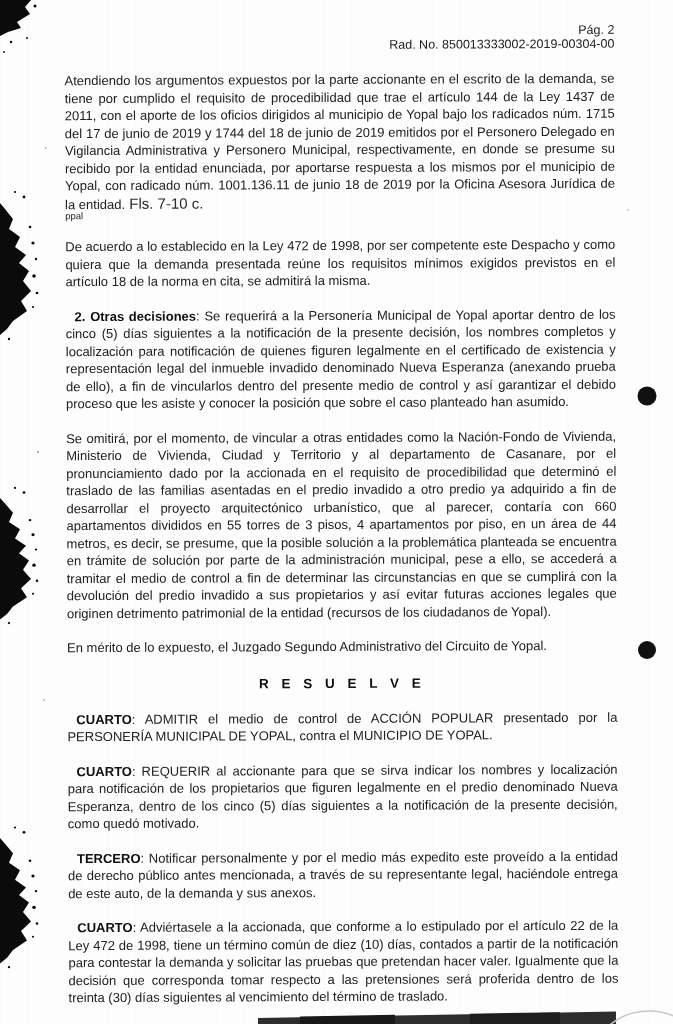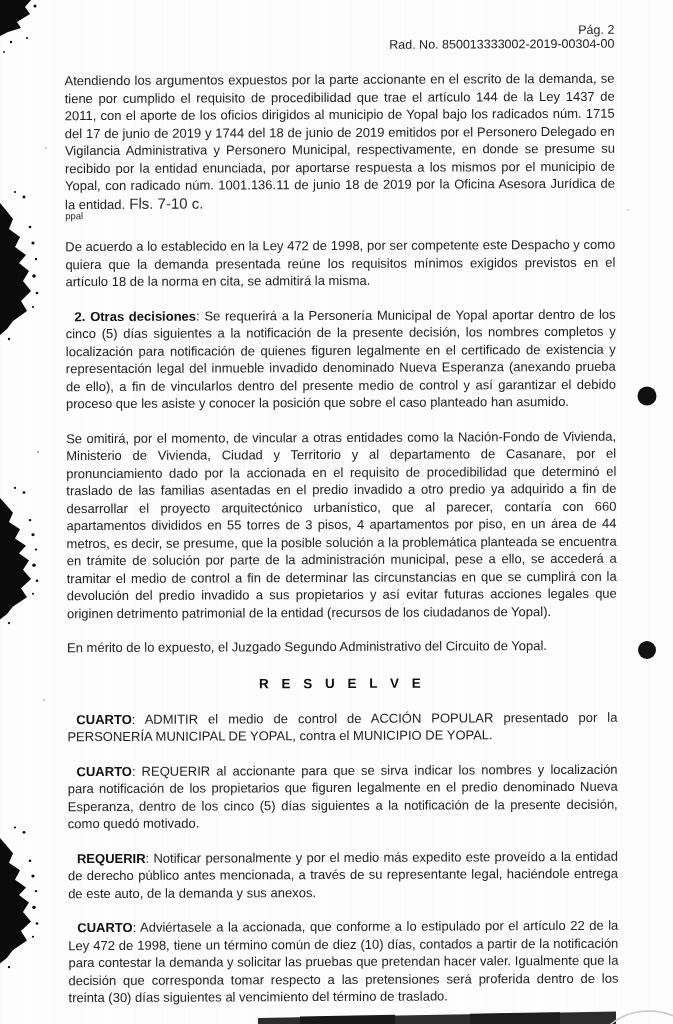--- a/index.html
+++ b/index.html
@@ -79,21 +79,21 @@
     <p><span>Se omitirá, por el momento, de vincular a otras entidades como la Nación-Fondo de Vivienda, Ministerio de Vivienda, Ciudad y Territorio y al departamento de Casanare, por el pronunciamiento dado por la accionada en el requisito de procedibilidad que determinó el traslado de las familias asentadas en el predio invadido a otro predio ya adquirido a fin de desarrollar el proyecto arquitectónico urbanístico, que al parecer, contaría con 660 apartamentos divididos en 55 torres de 3 pisos, 4 apartamentos por piso, en un área de 44 metros, es decir, </span><span class="it">se presume</span><span>, que la posible solución a la problemática planteada se encuentra en trámite de solución por parte de la administración municipal, pese a ello, se accederá a tramitar el medio de control a fin de determinar las circunstancias en que se cumplirá con la devolución del predio invadido a sus propietarios y así evitar futuras acciones legales que originen detrimento patrimonial de la entidad (recursos de los ciudadanos de Yopal).</span></p>
 
     <p><span>En mérito de lo expuesto, el Juzgado Segundo Administrativo del Circuito de Yopal.</span></p>
 
     <div class="resuelve">R E S U E L V E</div>
 
     <p><b>CUARTO</b><span>: ADMITIR el medio de control de ACCIÓN POPULAR presentado por la PERSONERÍA MUNICIPAL DE YOPAL, contra el MUNICIPIO DE YOPAL.</span></p>
 
     <p><b>CUARTO</b><span>: REQUERIR al accionante para que se sirva indicar los nombres y localización para notificación de los propietarios que figuren legalmente en el predio denominado Nueva Esperanza, dentro de los cinco (5) días siguientes a la notificación de la presente decisión, como quedó motivado.</span></p>
 
-    <p><b>REQUERIR</b><span>: Notificar personalmente y por el medio más expedito este proveído a la entidad de derecho público antes mencionada, a través de su representante legal, haciéndole entrega de este auto, de la demanda y sus anexos.</span></p>
+    <p><b>TERCERO</b><span>: Notificar personalmente y por el medio más expedito este proveído a la entidad de derecho público antes mencionada, a través de su representante legal, haciéndole entrega de este auto, de la demanda y sus anexos.</span></p>
 
     <p><b>CUARTO</b><span>: Adviértasele a la accionada, que conforme a lo estipulado por el artículo 22 de la Ley 472 de 1998, tiene un término común de diez (10) días, contados a partir de la notificación para contestar la demanda y solicitar las pruebas que pretendan hacer valer. Igualmente que la decisión que corresponda tomar respecto a las pretensiones será proferida dentro de los treinta (30) días siguientes al vencimiento del término de traslado.</span></p>
 
     <p><span>: Notifíquese personalmente al señor Procurador Judicial Administrativo I -182 delegado ante este Despacho como agente del Ministerio Público.</span></p>
 
   </div>
 
   <svg class="artifacts" viewBox="0 0 673 1024" xmlns="http://www.w3.org/2000/svg" aria-hidden="true">
     <defs>
       <g id="edgeblob">

